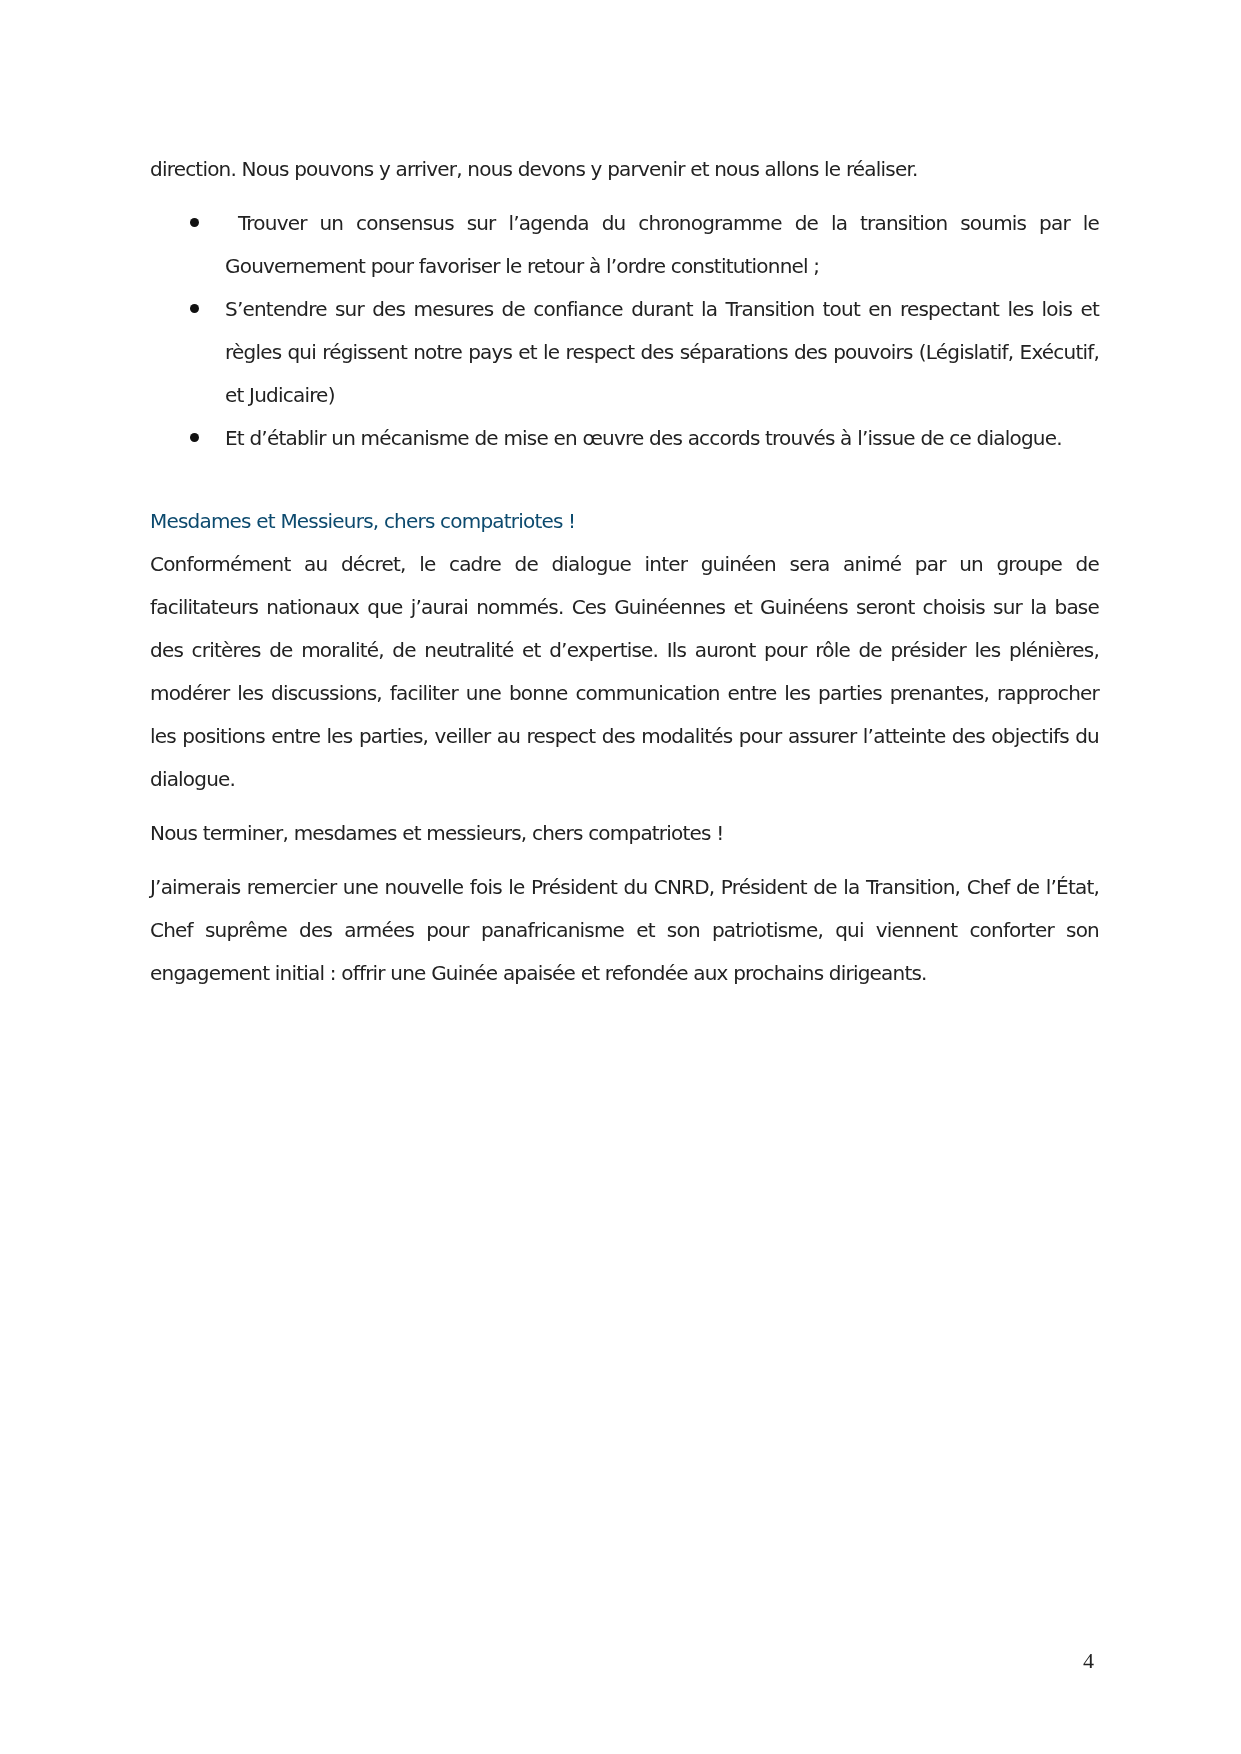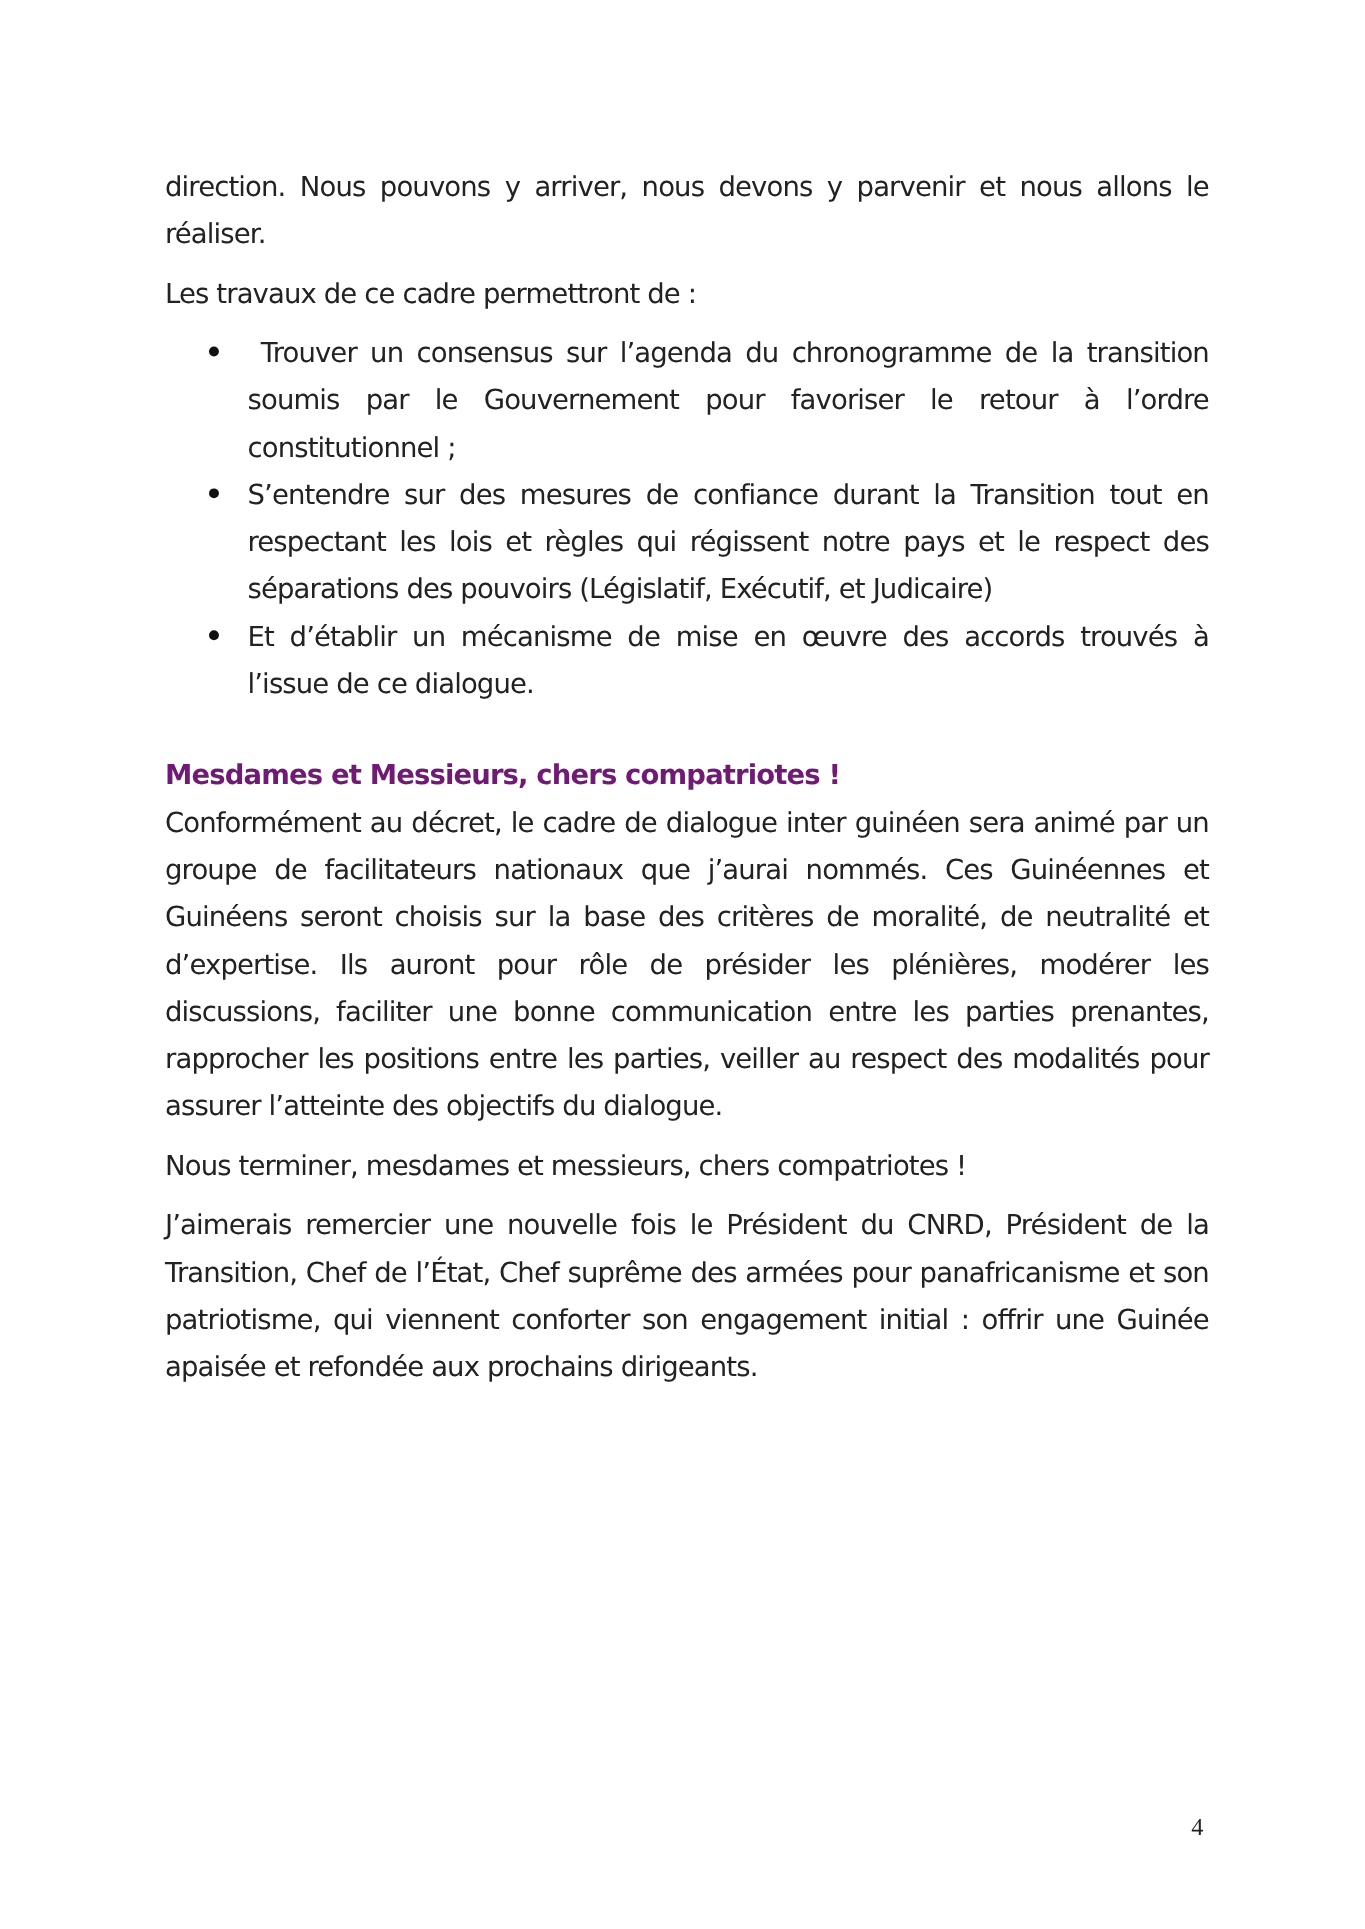--- a/index.html
+++ b/index.html
@@ -4,45 +4,44 @@
 <style>
   html, body { margin: 0; padding: 0; background: #ffffff; }
   body { width: 1241px; height: 1754px; position: relative; overflow: hidden; }
   .page {
     position: absolute; left: 0; top: 0; width: 1241px; height: 1754px;
     background: #ffffff; color: #222222;
     font-family: "DejaVu Sans", sans-serif;
   }
   .content {
     position: absolute; left: 150px; top: 148px; width: 949px;
-    font-size: 25px; line-height: 43px; letter-spacing: -0.8px;
+    font-size: 20px; line-height: 43px; letter-spacing: -0.8px;
   }
   p { margin: 0; text-align: justify; }
   .gap-s { margin-top: 11px; }
   .gap-l { margin-top: 40px; }
   ul.bullets { list-style: none; margin: 11px 0 0 0; padding: 0; }
   ul.bullets li { position: relative; padding-left: 75px; text-align: justify; }
   ul.bullets li .bullet {
     position: absolute; left: 40px; top: 16px; width: 9px; height: 9px;
     border-radius: 50%; background: #111;
   }
-  .heading { font-weight: bold; color: #701a75; }
+  .heading { font-weight: normal; color: #0c4a6e; }
   b { font-weight: normal; }
   .page-number {
     position: absolute; left: 1083px; top: 1648px;
     font-family: "Liberation Serif", serif; font-size: 22px; color: #222;
   }
 </style>
 </head>
 <body>
 
 <div class="page">
   <div class="content">
     <p>direction. Nous pouvons y arriver, nous devons y parvenir et nous allons le réaliser.</p>
-    <p class="gap-s">Les travaux de ce cadre permettront de :</p>
 
     <ul class="bullets">
       <li>
         <span class="bullet"></span>
         <span>&nbsp;Trouver un consensus sur l’agenda du chronogramme de la transition soumis par le Gouvernement pour favoriser le retour à l’ordre constitutionnel ;</span>
       </li>
       <li>
         <span class="bullet"></span>
         <span>S’entendre sur des mesures de confiance durant la Transition tout en respectant les lois et règles qui régissent notre pays et le respect des séparations des pouvoirs (Législatif, Exécutif, et Judicaire)</span>
       </li>

